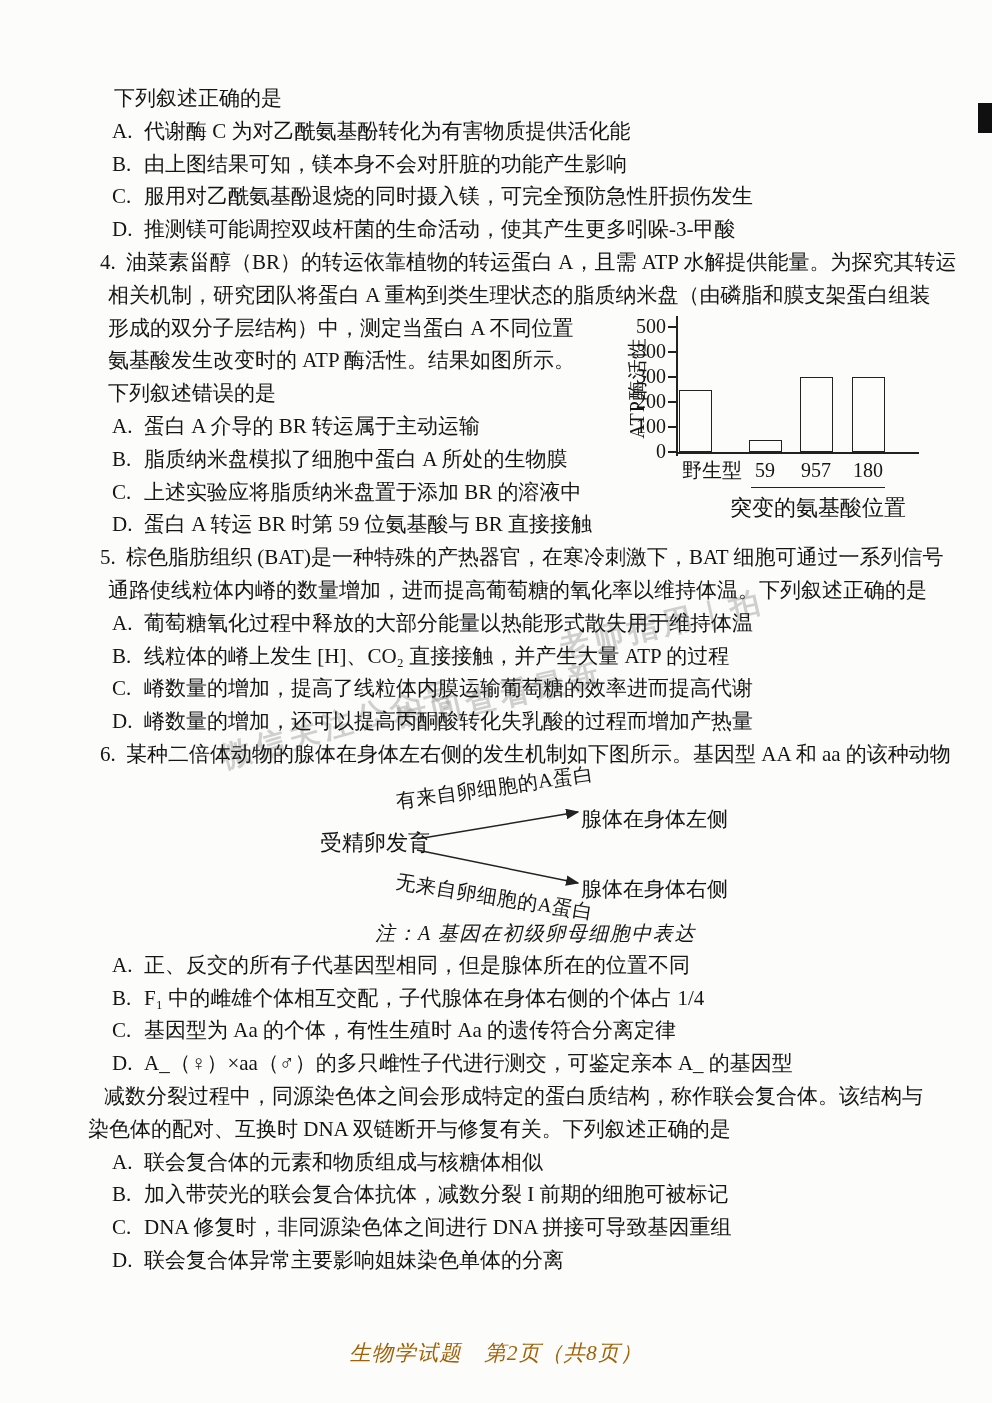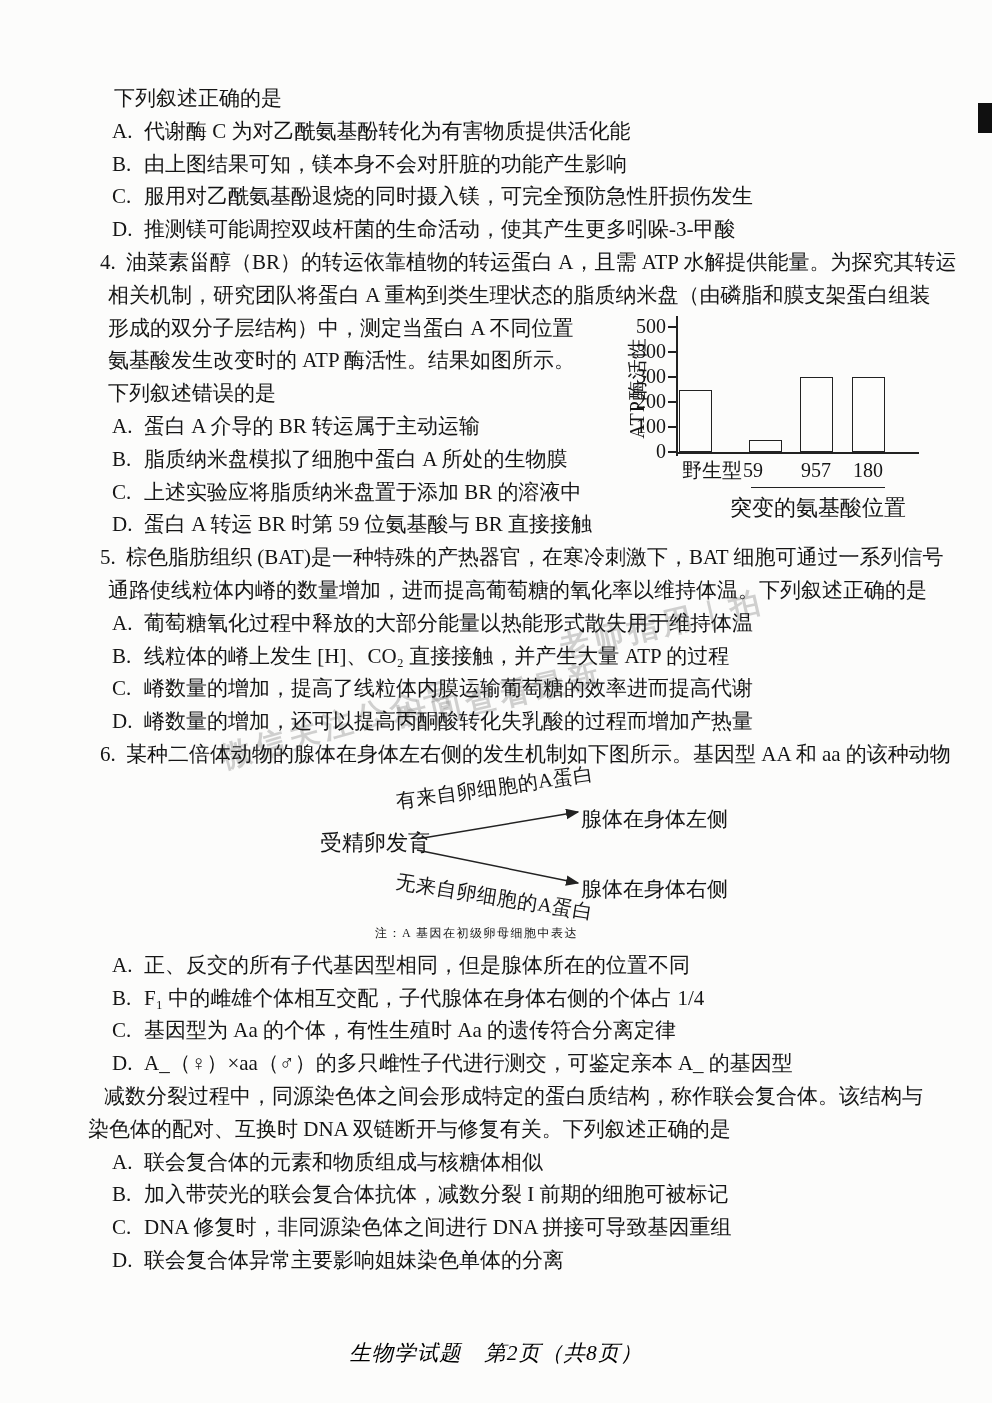--- a/index.html
+++ b/index.html
@@ -46,26 +46,26 @@
   
   .diagram{position:relative;height:178px;}
   .diagram .zygote{position:absolute;left:220px;top:56px;font-size:22px;}
   .diagram .arrows{position:absolute;left:312px;top:28px;}
   .diagram .branch-label{position:absolute;font-size:20px;letter-spacing:.5px;transform-origin:left center;}
   .diagram .up-label{left:296px;top:14px;transform:rotate(-8deg);}
   .diagram .down-label{left:296px;top:94px;transform:rotate(9deg);}
   .diagram .result{position:absolute;left:481px;font-size:21px;}
   .diagram .res-up{top:32px;}
   .diagram .res-down{top:102px;}
-  .diagram .note{position:absolute;left:275px;top:146px;font-size:12px;letter-spacing:1.5px;}
+  .diagram .note{position:absolute;left:275px;top:146px;font-size:20px;font-style:italic;letter-spacing:1.5px;}
 
   
   .footer{
     position:absolute;left:0;top:1338px;width:992px;text-align:center;
-    font-size:21.5px;font-style:italic;letter-spacing:1px;color:#000000;
+    font-size:21.5px;font-style:italic;letter-spacing:1px;color:#a16207;
   }
 
   
   .wm{
     position:absolute;color:rgba(135,135,135,0.38);
     font-size:30px;font-weight:bold;letter-spacing:5px;white-space:nowrap;
     transform-origin:left center;pointer-events:none;
   }
   .wm1{left:560px;top:628px;transform:rotate(-13deg);}
   .wm2{left:222px;top:738px;transform:rotate(-16deg);}
@@ -153,21 +153,21 @@
     <div class="ylab" style="left: 24px; top: 90px;">200</div>
     <div class="ytick" style="left: 70px; top: 76px;"></div>
     <div class="ylab" style="left: 24px; top: 65px;">300</div>
     <div class="ytick" style="left: 70px; top: 51px;"></div>
     <div class="ylab" style="left: 24px; top: 40px;">300</div>
     <div class="ytick" style="left: 70px; top: 26px;"></div>
     <div class="ylab" style="left: 24px; top: 15px;">500</div>
     <div class="bar" style="left: 80.5px; top: 89.5px; width: 33px; height: 62.5px;"></div>
     <div class="xlab" style="left: 81px;">野生型</div>
     <div class="bar" style="left: 150.5px; top: 139.5px; width: 33px; height: 12.5px;"></div>
-    <div class="xlab" style="left: 122px;">59</div>
+    <div class="xlab" style="left: 134px;">59</div>
     <div class="bar" style="left: 201.5px; top: 77px; width: 33px; height: 75px;"></div>
     <div class="xlab" style="left: 185px;">957</div>
     <div class="bar" style="left: 253.5px; top: 77px; width: 33px; height: 75px;"></div>
     <div class="xlab" style="left: 237px;">180</div>
   </div>
 
 <div class="footer">生物学试题　第2页（共8页）</div>
 
 <div class="scan-mark"></div>
 

